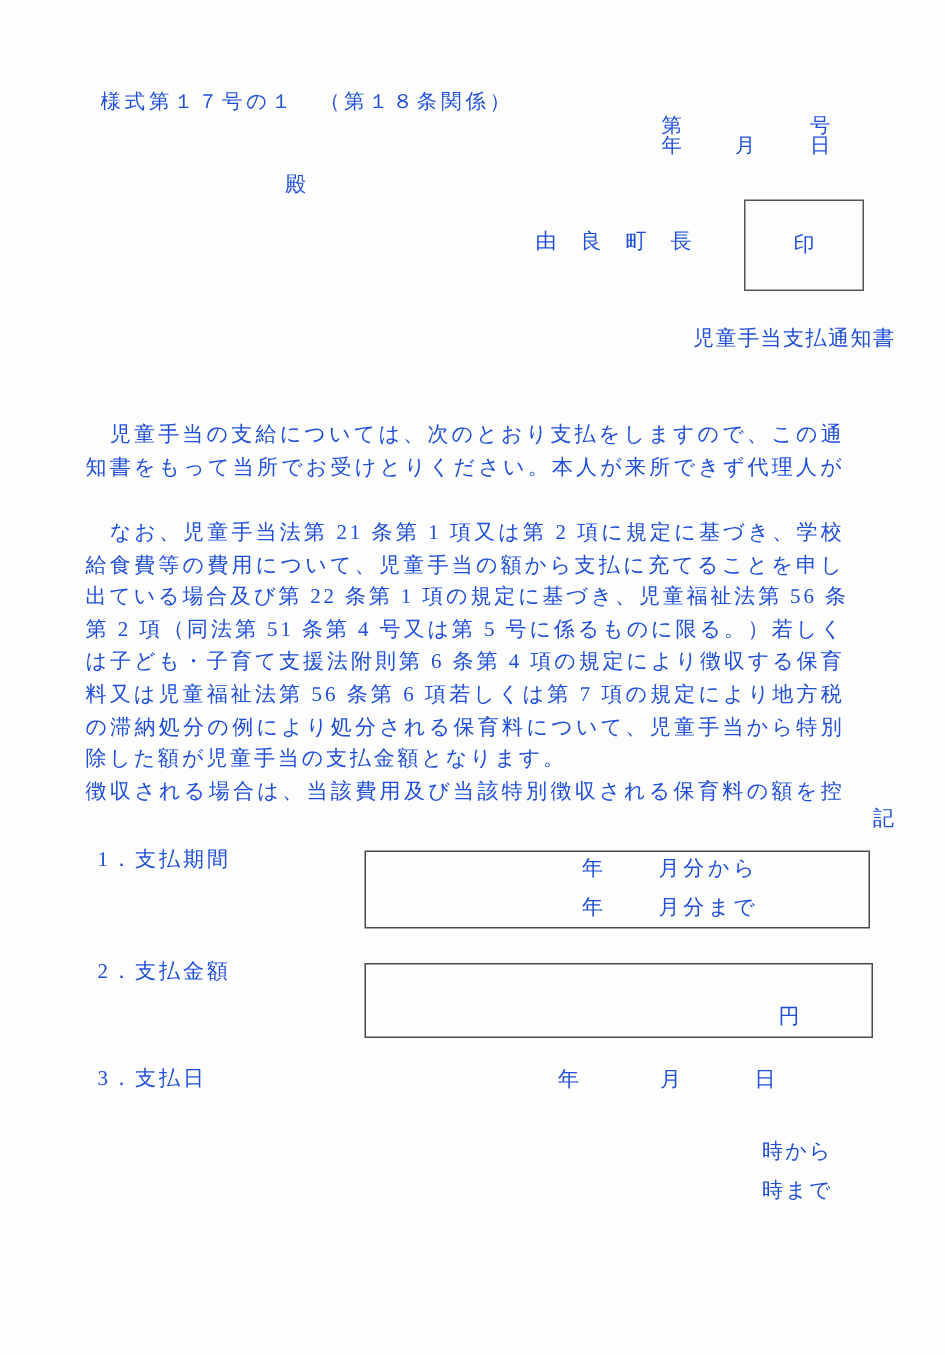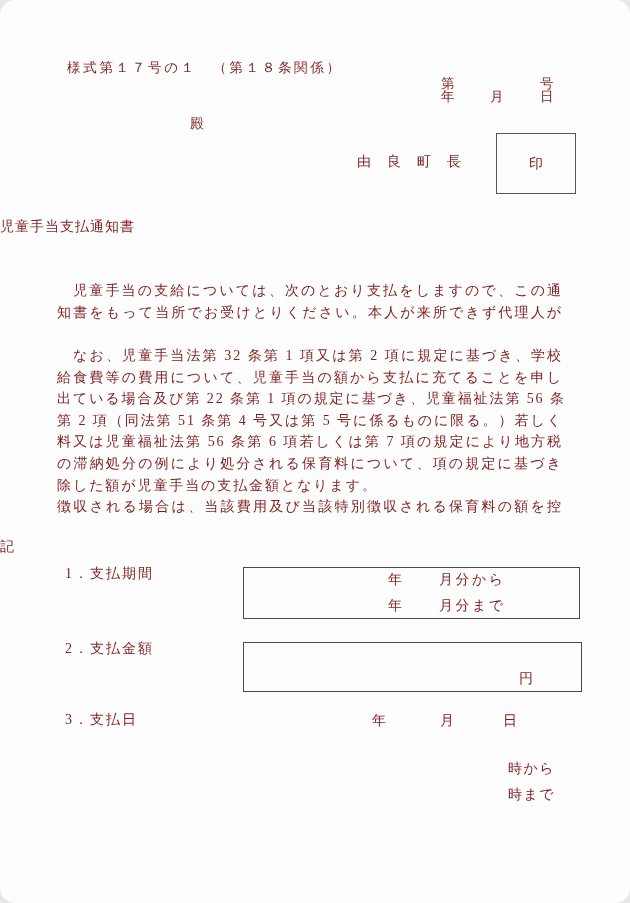--- a/index.html
+++ b/index.html
@@ -1,43 +1,42 @@
 <!DOCTYPE html>
 <html><head>
 <meta charset="utf-8">
 <style>
   html,body { margin:0; padding:0; background:#e8e8e8; }
   .page {
     position:relative;
     width:630px; height:903px;
     margin:0 auto;
     background:#fdfdfd;
-    color:#7f1d1d;
+    color:#1d4ed8;
     font-family:"Liberation Serif","DejaVu Serif",serif;
     overflow:hidden;
-    border-radius:15px;
   }
   .abs { position:absolute; line-height:1; white-space:nowrap; }
 
   .form-no { left:67px; top:61px; font-size:13.5px; letter-spacing:2.7px; }
 
   .hdr-sm { font-size:13.5px; }
 
   .honorific { left:190px; top:117px; font-size:14px; }
 
   .mayor { left:357px; top:155px; font-size:14px; letter-spacing:16px; }
 
   .seal-box {
     left:496px; top:133px; width:78px; height:59px;
     border:1px solid #555;
     display:flex; align-items:center; justify-content:center;
     font-size:14px;
   }
 
-  .center-line { left:0; width:597px; text-align:left; }
+  .center-line { left:0; width:597px; text-align:right; }
   .doc-title { top:220px; font-size:14px; letter-spacing:1px; }
   .ki { top:540px; font-size:14px; letter-spacing:1px; }
 
   .para { position:absolute; left:57px; width:506px; }
   .p1 { top:280px; }
   .p2 { top:345px; }
   .line {
     height:21.6px; line-height:21.6px;
     font-size:14px; letter-spacing:1.9px;
     white-space:nowrap;
@@ -79,26 +78,27 @@
   </div>
 
   <div class="abs center-line doc-title">児童手当支払通知書</div>
 
   <div class="para p1">
     <div class="line">　児童手当の支給については、次のとおり支払をしますので、この通</div>
     <div class="line">知書をもって当所でお受けとりください。本人が来所できず代理人が</div>
   </div>
 
   <div class="para p2">
-    <div class="line">　なお、児童手当法第 32 条第 1 項又は第 2 項に規定に基づき、学校</div>
+    <div class="line">　なお、児童手当法第 21 条第 1 項又は第 2 項に規定に基づき、学校</div>
     <div class="line">給食費等の費用について、児童手当の額から支払に充てることを申し</div>
     <div class="line">出ている場合及び第 22 条第 1 項の規定に基づき、児童福祉法第 56 条</div>
     <div class="line">第 2 項（同法第 51 条第 4 号又は第 5 号に係るものに限る。）若しく</div>
+    <div class="line">は子ども・子育て支援法附則第 6 条第 4 項の規定により徴収する保育</div>
     <div class="line">料又は児童福祉法第 56 条第 6 項若しくは第 7 項の規定により地方税</div>
-    <div class="line">の滞納処分の例により処分される保育料について、項の規定に基づき</div>
+    <div class="line">の滞納処分の例により処分される保育料について、児童手当から特別</div>
     <div class="line last">除した額が児童手当の支払金額となります。</div>
     <div class="line">徴収される場合は、当該費用及び当該特別徴収される保育料の額を控</div>
   </div>
 
   <div class="abs center-line ki">記</div>
 
   <span class="abs item-label" style="left:65px;top:567px;">1．支払期間</span>
   <div class="abs field-box box-period">
     <span style="left:144px;top:5px;">年</span>
     <span class="sp25" style="left:195px;top:5px;">月分から</span>

